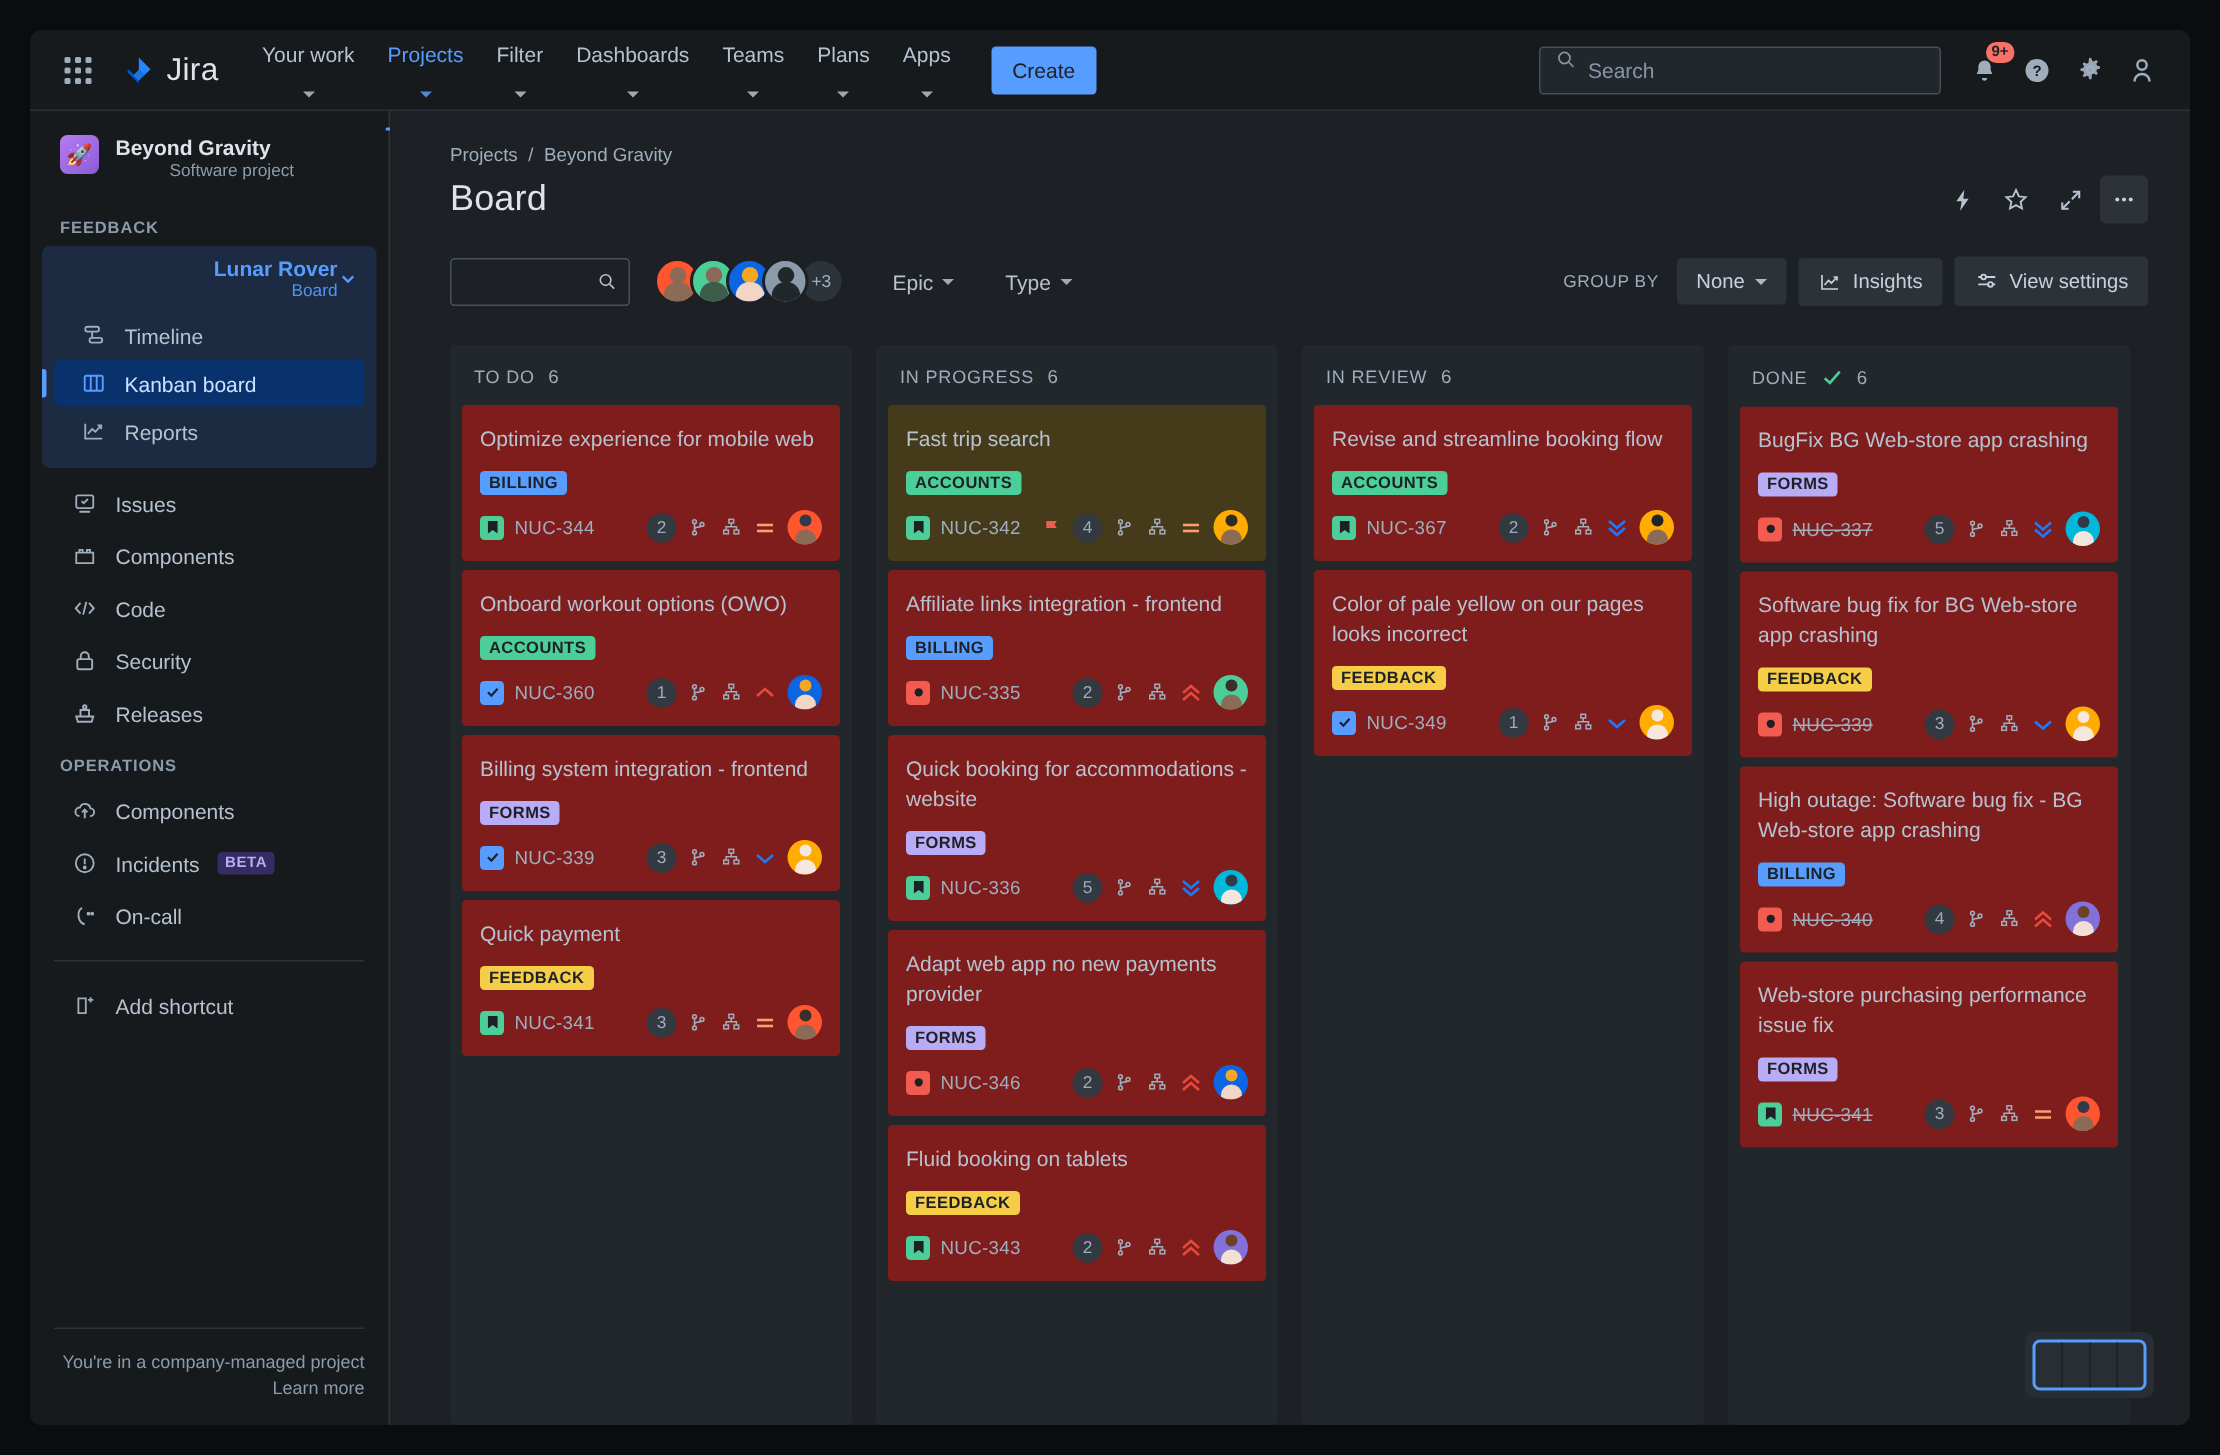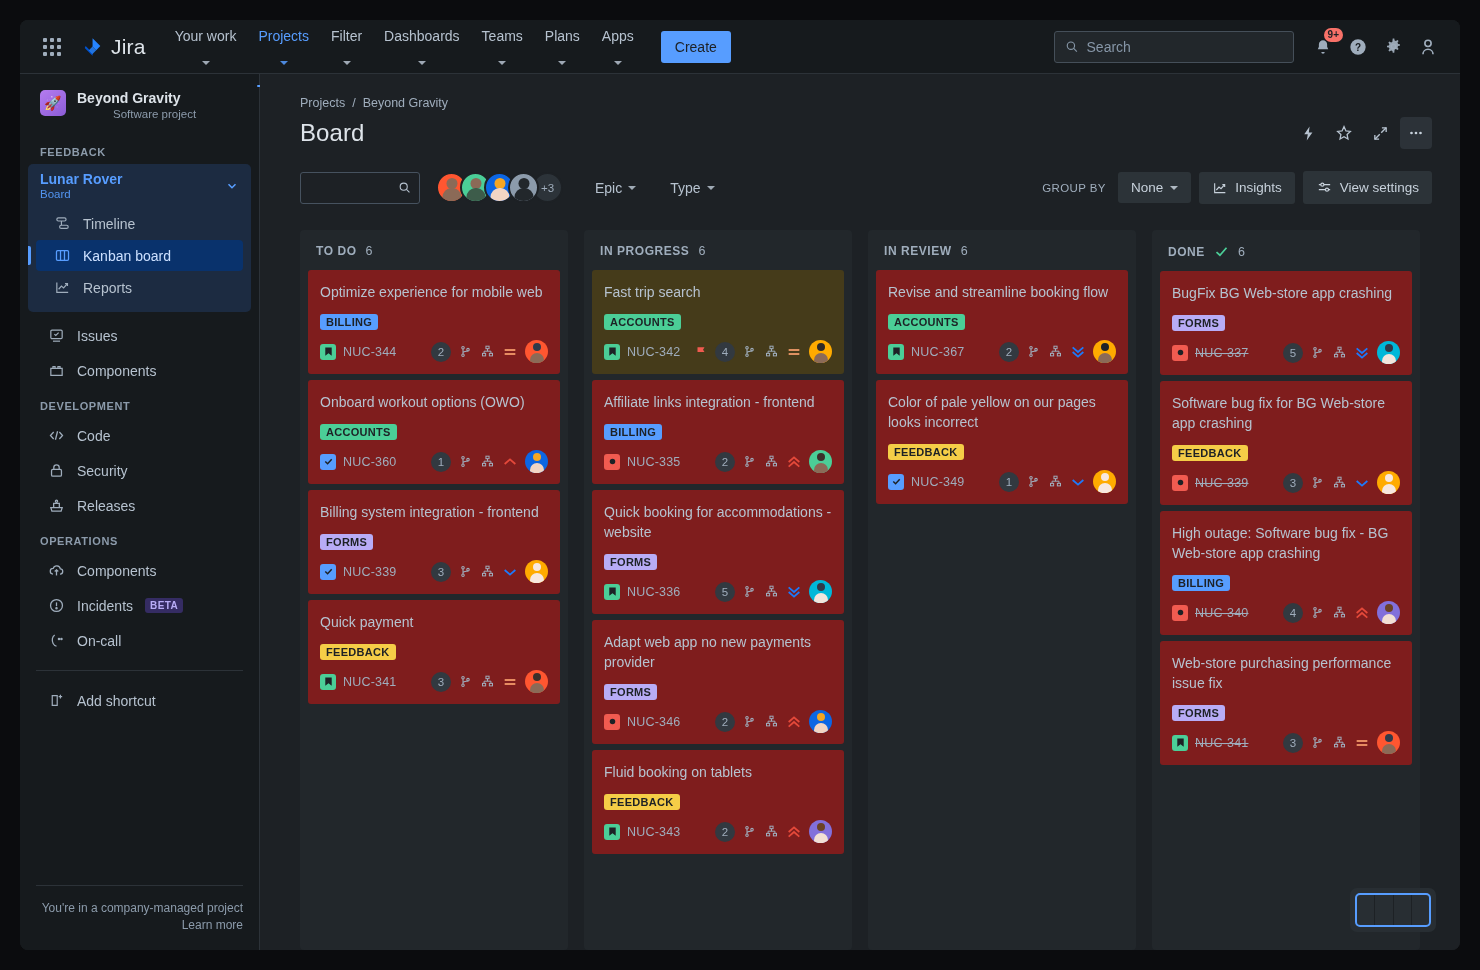--- a/index.html
+++ b/index.html
@@ -48,22 +48,22 @@
     content: ""; position: absolute; left: 8px; right: 8px; bottom: -15px;
     height: 2px; background: #579dff; border-radius: 2px;
   }
   .caret { width: 0; height: 0; border-left: 4px solid transparent; border-right: 4px solid transparent; border-top: 4.5px solid currentColor; opacity: .85; }
   .create-btn {
     background: #579dff; color: #1d2125; font-size: 14px; font-weight: 500;
     padding: 8px 14px; border-radius: 3px; margin-left: 14px; cursor: pointer;
   }
   .topnav-right { margin-left: auto; display: flex; align-items: center; gap: 3px; }
   .searchbox {
-    width: 240px; height: 32px; background: #22272b; border: 1px solid #454f59;
-    border-radius: 3px; display: flex; align-items: center; gap: 8px; padding: 0 10px;
+    width: 268px; height: 32px; background: #22272b; border: 1px solid #454f59;
+    border-radius: 3px; display: flex; gap: 8px; padding: 0 10px;
     margin-right: 10px; cursor: text;
   }
   .searchbox input {
     background: transparent; border: none; outline: none; color: #b6c2cf;
     font-size: 14px; font-family: inherit; width: 100%;
   }
   .searchbox input::placeholder { color: #8696a7; }
   .icon-btn {
     width: 32px; height: 32px; border-radius: 50%; display: flex;
     align-items: center; justify-content: center; cursor: pointer; position: relative;
@@ -85,21 +85,21 @@
   .proj-head { display: flex; gap: 11px; padding: 0 14px 14px 20px; align-items: flex-start; cursor: pointer; }
   .proj-avatar {
     width: 26px; height: 26px; border-radius: 5px; flex: 0 0 26px;
     background: linear-gradient(140deg,#b57cf0,#8b5cd6);
     display: flex; align-items: center; justify-content: center; font-size: 14px;
   }
   .proj-title { color: #dee4ea; font-size: 14px; font-weight: 700; line-height: 17px; }
   .proj-sub { color: #8c9bab; font-size: 11.5px; margin-top: 1px; margin-left: 36px; }
   .sect-label { color: #8c9bab; font-size: 11px; font-weight: 700; letter-spacing: .6px; padding: 12px 20px 6px; }
   .group-box { margin: 0 8px; border-radius: 5px; background: #14294a33; }
-  .group-box.active-group { background: #1c2b41; }
+  .group-box.active-group { background: #1c2b41; text-align: right; }
   .group-head { display: flex; align-items: center; padding: 7px 12px 7px 12px; cursor: pointer; }
   .group-head-texts { flex: 1; }
   .group-title { color: #579dff; font-size: 14px; font-weight: 700; line-height: 17px; }
   .group-sub { color: #579dff; font-size: 11.5px; opacity: .92; }
   .navrow {
     display: flex; align-items: center; gap: 12px;
     padding: 7px 12px 7px 18px; margin: 1px 0; border-radius: 4px;
     color: #b6c2cf; font-size: 14px; cursor: pointer; position: relative;
   }
   .navrow.selected { background: #09326c; color: #cce0ff; }
@@ -147,21 +147,21 @@
   .group-by-lbl { color: #9fadbc; font-size: 11.5px; letter-spacing: .4px; margin-right: 4px; }
   .pill-btn {
     background: #2c3338; color: #c7d1db; font-size: 13.5px; border-radius: 3px;
     padding: 8px 13px; display: flex; align-items: center; gap: 7px; cursor: pointer; white-space: nowrap;
   }
 
   
   .board { display: flex; gap: 16px; padding: 26px 28px 0 40px; flex: 1; min-height: 0; }
   .col { width: 268px; flex: 0 0 268px; background: #22272b; border-radius: 4px; display: flex; flex-direction: column; max-height: 100%; }
   .col-head { display: flex; align-items: center; gap: 9px; padding: 14px 16px 12px; }
-  .col-name { color: #9fadbc; font-size: 12px; font-weight: 700; letter-spacing: .55px; }
+  .col-name { color: #9fadbc; font-size: 12px; font-weight: 400; letter-spacing: .55px; }
   .col-count { color: #9fadbc; font-size: 12.5px; }
   .col-cards { padding: 0 8px 8px; display: flex; flex-direction: column; gap: 6px; overflow: hidden; }
   .card { background: #7f1d1d; border-radius: 3px; padding: 12px 12px 11px; cursor: pointer; }
   .card.flagged { background: #453b1a; }
   .card-title { color: #b6c2cf; font-size: 14px; line-height: 20px; margin-bottom: 10px; }
   .epic-tag {
     display: inline-block; font-size: 11px; font-weight: 700; letter-spacing: .3px;
     padding: 2px 6px; border-radius: 3px; margin-bottom: 10px;
   }
   .card-foot { display: flex; align-items: center; gap: 7px; }
@@ -338,21 +338,20 @@
         <span>Issues</span>
       </div>
       <div class="navrow-outer">
         <svg class="ic" width="17" height="17" viewBox="0 0 24 24" fill="none" stroke="#9fadbc" stroke-width="1.7">
           <path d="M4 9h16v10H4z"></path>
             <path d="M7 9V6.5h3V9M14 9V6.5h3V9"></path>
         </svg>
         <span>Components</span>
       </div>
 
-      <div class="sect-label">DEVELOPMENT</div>
       <div class="navrow-outer">
         <svg class="ic" width="17" height="17" viewBox="0 0 24 24" fill="none" stroke="#9fadbc" stroke-width="1.8">
           <polyline points="8 7 3.5 12 8 17"></polyline>
             <polyline points="16 7 20.5 12 16 17"></polyline>
             <line x1="13.5" y1="6" x2="10.5" y2="18"></line>
         </svg>
         <span>Code</span>
       </div>
       <div class="navrow-outer">
         <svg class="ic" width="17" height="17" viewBox="0 0 24 24" fill="none" stroke="#9fadbc" stroke-width="1.8">

